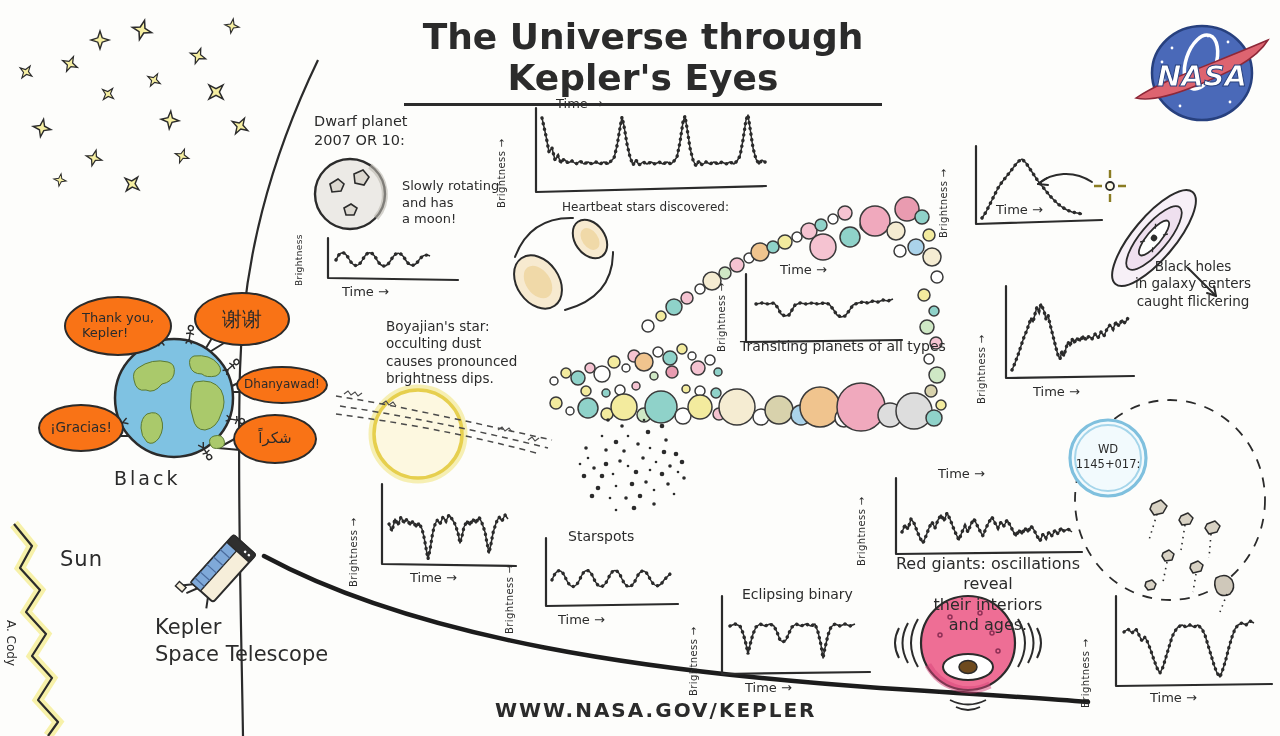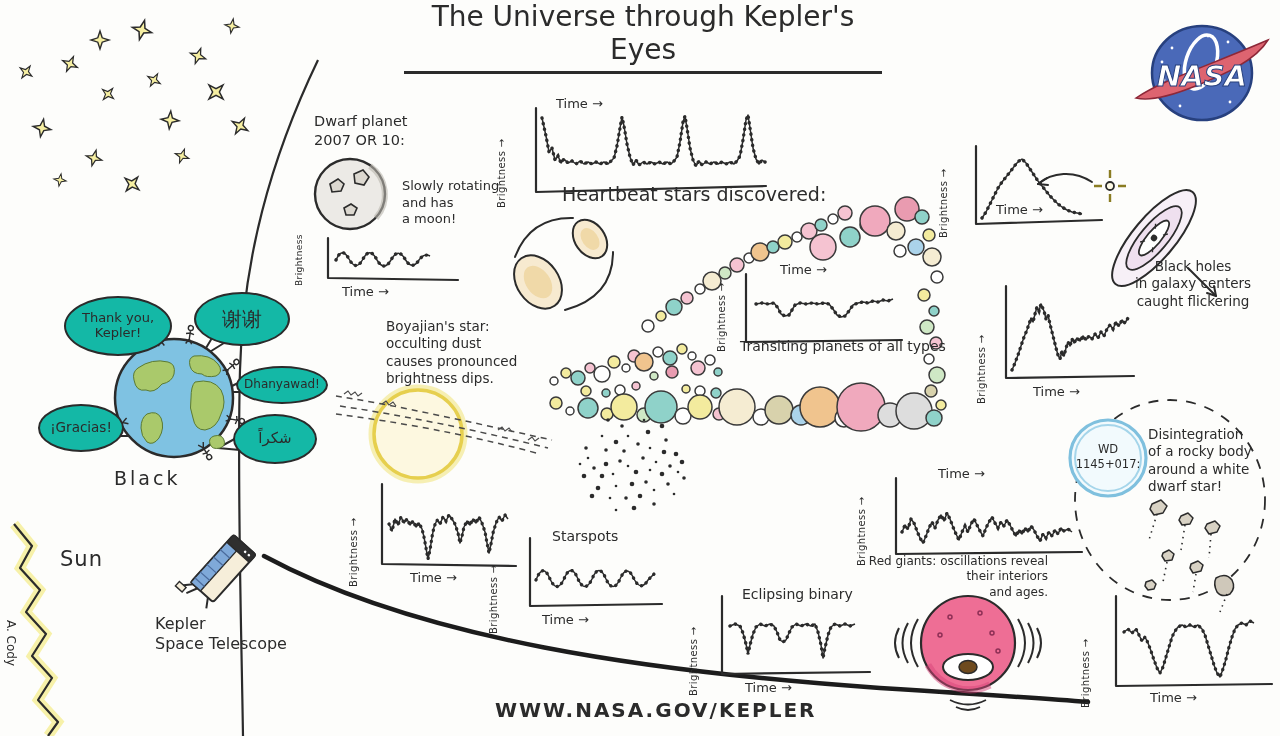--- a/index.html
+++ b/index.html
@@ -1,26 +1,26 @@
 <!DOCTYPE html>
 <html><head>
 <meta charset="utf-8">
 <style>
   html,body{margin:0;padding:0;background:#e8e8e8}
   .page{position:relative;width:1280px;height:736px;background:#fdfdfb;overflow:hidden;
         font-family:"DejaVu Sans",sans-serif;color:#2b2b2b}
   .pre{white-space:pre-line}
   .lbl{position:absolute;z-index:6;line-height:1.28}
-  .title{position:absolute;left:404px;top:0;width:478px;text-align:center;
-         font-size:28px;font-weight:normal;border-bottom:3px solid #2b2b2b;padding-bottom:5px;z-index:6}
+  .title{position:absolute;left:404px;top:16px;width:478px;text-align:center;
+         font-size:36px;font-weight:bold;border-bottom:3px solid #2b2b2b;padding-bottom:5px;z-index:6}
   .footer{position:absolute;left:495px;top:698px;width:300px;text-align:center;
           font-size:20px;font-weight:bold;letter-spacing:2px;z-index:6}
   .sig{position:absolute;left:-12px;top:636px;font-size:12px;transform:rotate(90deg);z-index:6}
-  .bubble{position:absolute;border:2px solid #2b2b2b;border-radius:50%;background:#14b8a6;
-          display:flex;align-items:center;justify-content:center;text-align:center;z-index:7;line-height:1.15}
+  .bubble{position:absolute;border:2px solid #2b2b2b;border-radius:50%;background:#f97316;
+          display:flex;align-items:center;justify-content:center;text-align:left;z-index:7;line-height:1.15}
   .chart{position:absolute;z-index:4}
   .chart svg{position:absolute;overflow:visible}
   .axis{fill:none;stroke:#2b2b2b;stroke-width:2.2;stroke-linecap:round}
   .curve{fill:none;stroke:#2b2b2b;stroke-width:1.5;stroke-linejoin:round}
   .dots{fill:none;stroke:#2b2b2b;stroke-width:3.4;stroke-linecap:round;stroke-dasharray:0.2 5.5}
   .ylab{position:absolute;left:-2px;top:0;height:100%;display:flex;align-items:center;
         writing-mode:vertical-rl;transform:rotate(180deg);font-size:10px;letter-spacing:.4px}
   .xlab{position:absolute;font-size:13px}
   .ctitle{position:absolute;font-size:14px;z-index:5}
   .cap{font-size:14px}
@@ -254,21 +254,21 @@
 
   <div class="bubble pre" style="left:64px;top:296px;width:104px;height:56px;font-size:13px">Thank you,
 Kepler!</div>
   <div class="bubble" style="left:194px;top:292px;width:92px;height:50px;font-size:20px">谢谢</div>
   <div class="bubble" style="left:236px;top:366px;width:88px;height:34px;font-size:12px">Dhanyawad!</div>
   <div class="bubble" style="left:38px;top:404px;width:82px;height:44px;font-size:13.5px">¡Gracias!</div>
   <div class="bubble" style="left:233px;top:414px;width:80px;height:46px;font-size:15px">شكراً</div>
 
   <div class="lbl" style="left:114px;top:466px;font-size:19px;letter-spacing:3px">Black</div>
   <div class="lbl" style="left:60px;top:546px;font-size:21px;letter-spacing:1px">Sun</div>
-  <div class="lbl pre" style="left:155px;top:614px;font-size:16px">Kepler
+  <div class="lbl pre" style="left:155px;top:614px;font-size:21px">Kepler
 Space Telescope</div>
 
   <svg class="sketch" style="left:176px;top:522px" width="100" height="100" viewBox="0 0 100 100">
     <g transform="translate(46,48) rotate(42)">
       <rect x="-15" y="-34" width="30" height="64" rx="3" fill="#f6eeda" stroke="#2b2b2b" stroke-width="2"></rect>
       <path d="M-15,-24 h13 v54 h-13 z" fill="#7fa9d9" stroke="#2b2b2b" stroke-width="1.4"></path>
       <path d="M-15,-14 h13 M-15,-4 h13 M-15,6 h13 M-15,16 h13 M-15,24 h13" stroke="#4a6b9d" stroke-width="1.2"></path>
       <rect x="-15" y="-34" width="30" height="10" rx="2" fill="#2f2f2f" stroke="#2b2b2b" stroke-width="1.5"></rect>
       <circle cx="5" cy="-29" r="1.3" fill="#fff"></circle>
         <circle cx="10" cy="-29" r="1.3" fill="#fff"></circle>
@@ -304,21 +304,21 @@
 
   <div class="chart" style="left:498px;top:96px;width:290px;height:112px">
     <svg style="left:8px;top:6px" width="265" height="105" viewBox="0 0 265 105">
       <path class="axis" d="M30,6 L30,90 M30,90 L260,84"></path>
       <path class="curve" d="M36,16 L40,34 L43,50 L46,46 L49,58 L52,54 L55,61 L58,57 L62,61 L66,59 L70,62 L74,59 L78,62 L82,60 L86,62 L90,60 L94,62 L98,60 L102,62 L105,59 L108,56 L111,44 L114,26 L116,15 L118,24 L121,42 L124,55 L127,63 L130,58 L133,63 L137,60 L141,62 L145,60 L149,62 L153,60 L157,62 L161,60 L165,62 L168,59 L171,55 L174,40 L177,20 L179,14 L181,26 L184,46 L187,58 L190,64 L193,59 L196,63 L200,60 L204,62 L208,60 L212,62 L216,60 L220,62 L224,60 L228,62 L231,59 L234,54 L237,38 L240,18 L242,13 L244,26 L247,46 L250,57 L253,62 L256,58 L259,60"></path>
       <path class="dots" d="M36,16 L40,34 L43,50 L46,46 L49,58 L52,54 L55,61 L58,57 L62,61 L66,59 L70,62 L74,59 L78,62 L82,60 L86,62 L90,60 L94,62 L98,60 L102,62 L105,59 L108,56 L111,44 L114,26 L116,15 L118,24 L121,42 L124,55 L127,63 L130,58 L133,63 L137,60 L141,62 L145,60 L149,62 L153,60 L157,62 L161,60 L165,62 L168,59 L171,55 L174,40 L177,20 L179,14 L181,26 L184,46 L187,58 L190,64 L193,59 L196,63 L200,60 L204,62 L208,60 L212,62 L216,60 L220,62 L224,60 L228,62 L231,59 L234,54 L237,38 L240,18 L242,13 L244,26 L247,46 L250,57 L253,62 L256,58 L259,60"></path>
     </svg>
     <div class="ylab">Brightness →</div>
     <div class="xlab" style="left:58px;top:0">Time →</div>
   </div>
-  <div class="lbl cap" style="left:562px;top:182px;font-size:19px">Heartbeat stars discovered:</div>
+  <div class="lbl cap" style="left:562px;top:200px;font-size:12px">Heartbeat stars discovered:</div>
 
   <svg class="sketch" style="left:505px;top:212px" width="115" height="110" viewBox="0 0 115 110">
     <path class="ink" d="M10,45 Q25,5 68,6"></path>
     <path class="ink" d="M108,40 Q108,85 60,98"></path>
     <g transform="rotate(-35 33 70)">
       <ellipse cx="33" cy="70" rx="21" ry="29" fill="#f7ead0" stroke="#2b2b2b" stroke-width="2"></ellipse>
       <ellipse cx="33" cy="70" rx="12" ry="18" fill="#f0d9a8" stroke="none"></ellipse>
     </g>
     <g transform="rotate(-35 85 27)">
       <ellipse cx="85" cy="27" rx="15" ry="21" fill="#f7ead0" stroke="#2b2b2b" stroke-width="2"></ellipse>
@@ -446,21 +446,21 @@
         <circle cx="34" cy="90" r="2.3" fill="#2b2b2b"></circle>
         <circle cx="116" cy="88" r="1.3" fill="#2b2b2b"></circle>
         <circle cx="28" cy="42" r="1.8" fill="#2b2b2b"></circle>
         <circle cx="124" cy="56" r="2.3" fill="#2b2b2b"></circle>
         <circle cx="86" cy="14" r="1.3" fill="#2b2b2b"></circle>
         <circle cx="50" cy="14" r="1.8" fill="#2b2b2b"></circle>
         <circle cx="104" cy="20" r="2.3" fill="#2b2b2b"></circle>
       </g>
   </svg>
 
-  <div class="chart" style="left:490px;top:524px;width:185px;height:110px">
+  <div class="chart" style="left:506px;top:524px;width:185px;height:110px">
     <svg style="left:14px;top:8px" width="160" height="95" viewBox="0 0 160 95">
       <path class="axis" d="M26,6 L26,74 M26,74 L158,72"></path>
       <path class="curve" d="M32,48 Q39,30 46,47 Q53,62 60,47 Q67,30 74,47 Q81,62 88,47 Q95,30 102,47 Q109,62 116,47 Q123,31 130,47 Q137,60 144,48 L150,42"></path>
       <path class="dots" d="M32,48 Q39,30 46,47 Q53,62 60,47 Q67,30 74,47 Q81,62 88,47 Q95,30 102,47 Q109,62 116,47 Q123,31 130,47 Q137,60 144,48 L150,42"></path>
     </svg>
     <div class="ctitle" style="left:62px;top:4px">Starspots</div>
     <div class="ylab">Brightness →</div>
     <div class="xlab" style="left:52px;top:88px">Time →</div>
   </div>
 
@@ -477,21 +477,21 @@
 
   <div class="chart" style="left:858px;top:466px;width:235px;height:100px">
     <svg style="left:10px;top:4px" width="220" height="92" viewBox="0 0 220 92">
       <path class="axis" d="M28,8 L28,84 M28,84 L214,82"></path>
       <path class="curve" d="M34,62 L37,55 L40,59 L43,49 L46,53 L49,61 L52,68 L55,73 L58,66 L61,58 L64,52 L67,58 L70,50 L73,45 L76,51 L79,43 L82,49 L85,57 L88,64 L91,70 L94,62 L97,56 L100,62 L103,54 L106,49 L109,55 L112,61 L115,66 L118,58 L121,52 L124,47 L127,53 L130,58 L133,52 L136,56 L139,50 L142,55 L145,61 L148,66 L151,60 L154,64 L157,58 L160,62 L163,56 L166,60 L169,66 L172,71 L175,64 L178,68 L181,62 L184,66 L187,60 L190,64 L193,58 L196,61 L200,59 L204,62"></path>
       <path class="dots" d="M34,62 L37,55 L40,59 L43,49 L46,53 L49,61 L52,68 L55,73 L58,66 L61,58 L64,52 L67,58 L70,50 L73,45 L76,51 L79,43 L82,49 L85,57 L88,64 L91,70 L94,62 L97,56 L100,62 L103,54 L106,49 L109,55 L112,61 L115,66 L118,58 L121,52 L124,47 L127,53 L130,58 L133,52 L136,56 L139,50 L142,55 L145,61 L148,66 L151,60 L154,64 L157,58 L160,62 L163,56 L166,60 L169,66 L172,71 L175,64 L178,68 L181,62 L184,66 L187,60 L190,64 L193,58 L196,61 L200,59 L204,62"></path>
     </svg>
     <div class="ylab">Brightness →</div>
     <div class="xlab" style="left:80px;top:0">Time →</div>
   </div>
-  <div class="lbl pre cap" style="left:836px;top:554px;width:212px;text-align:right;font-size:12px">Red giants: oscillations reveal
+  <div class="lbl pre cap" style="left:882px;top:554px;width:212px;text-align:center;font-size:16px">Red giants: oscillations reveal
 their interiors
 and ages.</div>
 
   <svg class="sketch" style="left:880px;top:585px" width="175" height="130" viewBox="0 0 175 130">
     <g stroke="#2b2b2b" stroke-width="2" fill="none">
       <path d="M38,34 Q24,58 38,82"></path>
         <path d="M28,38 Q17,58 28,78"></path>
         <path d="M19,43 Q11,58 19,73"></path>
     </g>
     <g stroke="#2b2b2b" stroke-width="2" fill="none">
@@ -515,24 +515,20 @@
         <path d="M76,122 Q88,128 100,122"></path>
     </g>
   </svg>
 
   <svg class="sketch" style="left:1064px;top:416px" width="88" height="84" viewBox="0 0 88 84">
     <circle cx="44" cy="42" r="38" fill="#f2fafd" stroke="#7fc0de" stroke-width="3.2"></circle>
     <circle cx="44" cy="42" r="33" fill="none" stroke="#a5d5ea" stroke-width="2"></circle>
   </svg>
   <div class="lbl pre" style="left:1072px;top:442px;width:72px;text-align:center;font-size:11.5px;z-index:6">WD
 1145+017:</div>
-  <div class="lbl pre" style="left:1148px;top:426px;font-size:13.5px">Disintegration
-of a rocky body
-around a white
-dwarf star!</div>
 
   <div class="chart" style="left:1082px;top:586px;width:200px;height:122px">
     <svg style="left:12px;top:2px" width="185" height="112" viewBox="0 0 185 112">
       <path class="axis" d="M22,8 L22,98 M22,98 L178,96"></path>
       <path class="curve" d="M30,44 L34,41 L38,45 L42,41 L45,47 L48,53 L51,49 L54,55 L57,63 L60,72 L63,80 L66,85 L69,79 L72,69 L75,59 L78,49 L81,43 L84,39 L88,37 L92,39 L96,37 L100,39 L104,37 L108,41 L111,47 L114,57 L117,67 L120,77 L123,85 L126,89 L129,81 L132,71 L135,59 L138,49 L141,41 L144,37 L148,35 L152,37 L156,33 L160,35"></path>
       <path class="dots" d="M30,44 L34,41 L38,45 L42,41 L45,47 L48,53 L51,49 L54,55 L57,63 L60,72 L63,80 L66,85 L69,79 L72,69 L75,59 L78,49 L81,43 L84,39 L88,37 L92,39 L96,37 L100,39 L104,37 L108,41 L111,47 L114,57 L117,67 L120,77 L123,85 L126,89 L129,81 L132,71 L135,59 L138,49 L141,41 L144,37 L148,35 L152,37 L156,33 L160,35"></path>
     </svg>
     <div class="ylab">Brightness →</div>
     <div class="xlab" style="left:68px;top:104px">Time →</div>
   </div>

